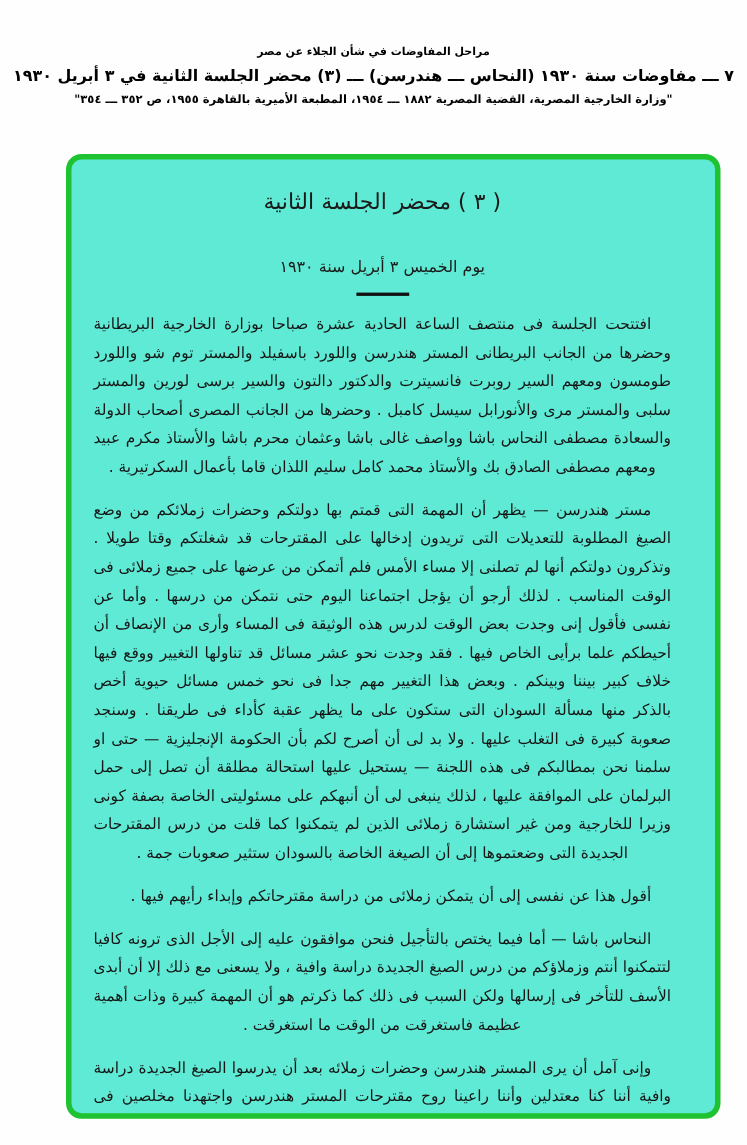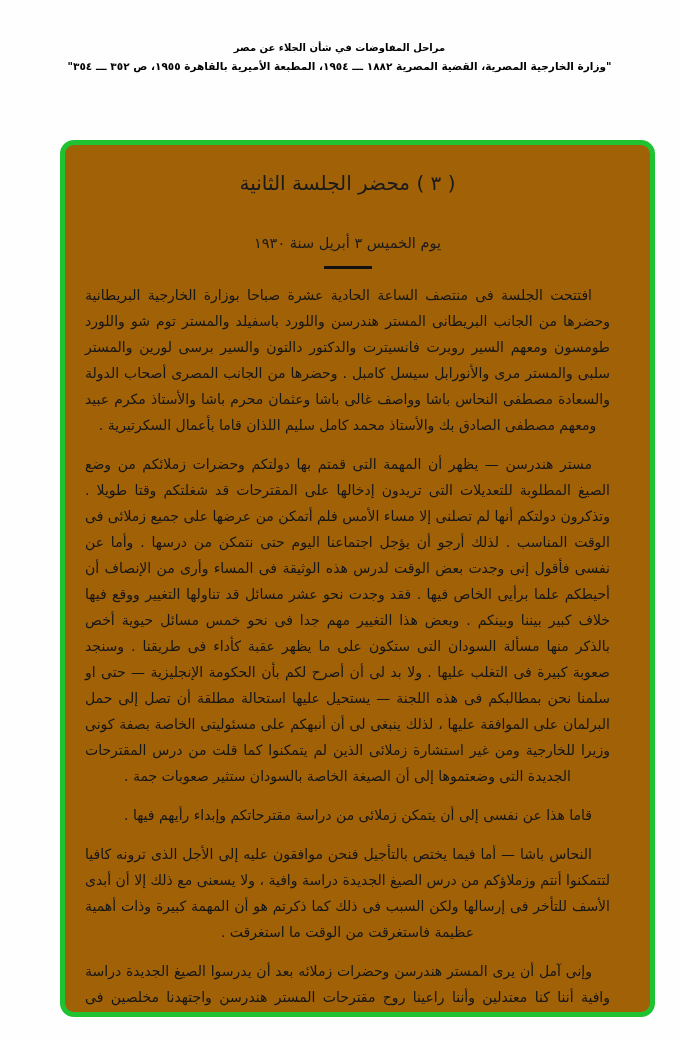--- a/index.html
+++ b/index.html
@@ -45,21 +45,21 @@
     position: absolute;
     left: 60px;
     top: 140px;
     width: 595px;
     height: 877px;
     box-sizing: border-box;
     border: 5px solid #1fc231;
     border-radius: 14px;
     padding: 14px 40px 8px 20px;
     overflow: hidden;
-    background: #a16207;
+    background: #5eead4;
   }
   .doc-title {
     text-align: center;
     font-size: 20px;
     margin-top: 12px;
     color: #1a1a1a;
   }
   .doc-date {
     text-align: center;
     font-size: 14.5px;
@@ -84,28 +84,29 @@
     text-align-last: center;
   }
 </style>
 </head>
 <body>
 
 <div class="page">
 
   <header class="doc-header" dir="rtl">
     <div class="h1">مراحل المفاوضات في شأن الجلاء عن مصر</div>
+    <div class="h2">٧ ـــ مفاوضات سنة ١٩٣٠ (النحاس ـــ هندرسن) ـــ (٣) محضر الجلسة الثانية في ٣ أبريل ١٩٣٠</div>
     <div class="h3">"وزارة الخارجية المصرية، القضية المصرية ١٨٨٢ ـــ ١٩٥٤، المطبعة الأميرية بالقاهرة ١٩٥٥، ص ٣٥٢ ـــ ٣٥٤"</div>
   </header>
 
   <section class="green-frame" dir="rtl">
     <div class="doc-title">( ٣ ) محضر الجلسة الثانية</div>
     <div class="doc-date">يوم الخميس ٣ أبريل سنة ١٩٣٠</div>
     <div class="rule"></div>
 
     <p class="para center-last">افتتحت الجلسة فى منتصف الساعة الحادية عشرة صباحا بوزارة الخارجية البريطانية وحضرها من الجانب البريطانى المستر هندرسن واللورد باسفيلد والمستر توم شو واللورد طومسون ومعهم السير روبرت فانسيترت والدكتور دالتون والسير برسى لورين والمستر سلبى والمستر مرى والأنورابل سيسل كامبل . وحضرها من الجانب المصرى أصحاب الدولة والسعادة مصطفى النحاس باشا وواصف غالى باشا وعثمان محرم باشا والأستاذ مكرم عبيد ومعهم مصطفى الصادق بك والأستاذ محمد كامل سليم اللذان قاما بأعمال السكرتيرية .</p>
     <p class="para center-last">مستر هندرسن — يظهر أن المهمة التى قمتم بها دولتكم وحضرات زملائكم من وضع الصيغ المطلوبة للتعديلات التى تريدون إدخالها على المقترحات قد شغلتكم وقتا طويلا . وتذكرون دولتكم أنها لم تصلنى إلا مساء الأمس فلم أتمكن من عرضها على جميع زملائى فى الوقت المناسب . لذلك أرجو أن يؤجل اجتماعنا اليوم حتى نتمكن من درسها . وأما عن نفسى فأقول إنى وجدت بعض الوقت لدرس هذه الوثيقة فى المساء وأرى من الإنصاف أن أحيطكم علما برأيى الخاص فيها . فقد وجدت نحو عشر مسائل قد تناولها التغيير ووقع فيها خلاف كبير بيننا وبينكم . وبعض هذا التغيير مهم جدا فى نحو خمس مسائل حيوية أخص بالذكر منها مسألة السودان التى ستكون على ما يظهر عقبة كأداء فى طريقنا . وسنجد صعوبة كبيرة فى التغلب عليها . ولا بد لى أن أصرح لكم بأن الحكومة الإنجليزية — حتى او سلمنا نحن بمطالبكم فى هذه اللجنة — يستحيل عليها استحالة مطلقة أن تصل إلى حمل البرلمان على الموافقة عليها ، لذلك ينبغى لى أن أنبهكم على مسئوليتى الخاصة بصفة كونى وزيرا للخارجية ومن غير استشارة زملائى الذين لم يتمكنوا كما قلت من درس المقترحات الجديدة التى وضعتموها إلى أن الصيغة الخاصة بالسودان ستثير صعوبات جمة .</p>
-    <p class="para">قاما هذا عن نفسى إلى أن يتمكن زملائى من دراسة مقترحاتكم وإبداء رأيهم فيها .</p>
+    <p class="para">أقول هذا عن نفسى إلى أن يتمكن زملائى من دراسة مقترحاتكم وإبداء رأيهم فيها .</p>
     <p class="para center-last">النحاس باشا — أما فيما يختص بالتأجيل فنحن موافقون عليه إلى الأجل الذى ترونه كافيا لتتمكنوا أنتم وزملاؤكم من درس الصيغ الجديدة دراسة وافية ، ولا يسعنى مع ذلك إلا أن أبدى الأسف للتأخر فى إرسالها ولكن السبب فى ذلك كما ذكرتم هو أن المهمة كبيرة وذات أهمية عظيمة فاستغرقت من الوقت ما استغرقت .</p>
     <p class="para">وإنى آمل أن يرى المستر هندرسن وحضرات زملائه بعد أن يدرسوا الصيغ الجديدة دراسة وافية أننا كنا معتدلين وأننا راعينا روح مقترحات المستر هندرسن واجتهدنا مخلصين فى التوفيق بينها</p>
   </section>
 
 </div>
 
 </body></html>

